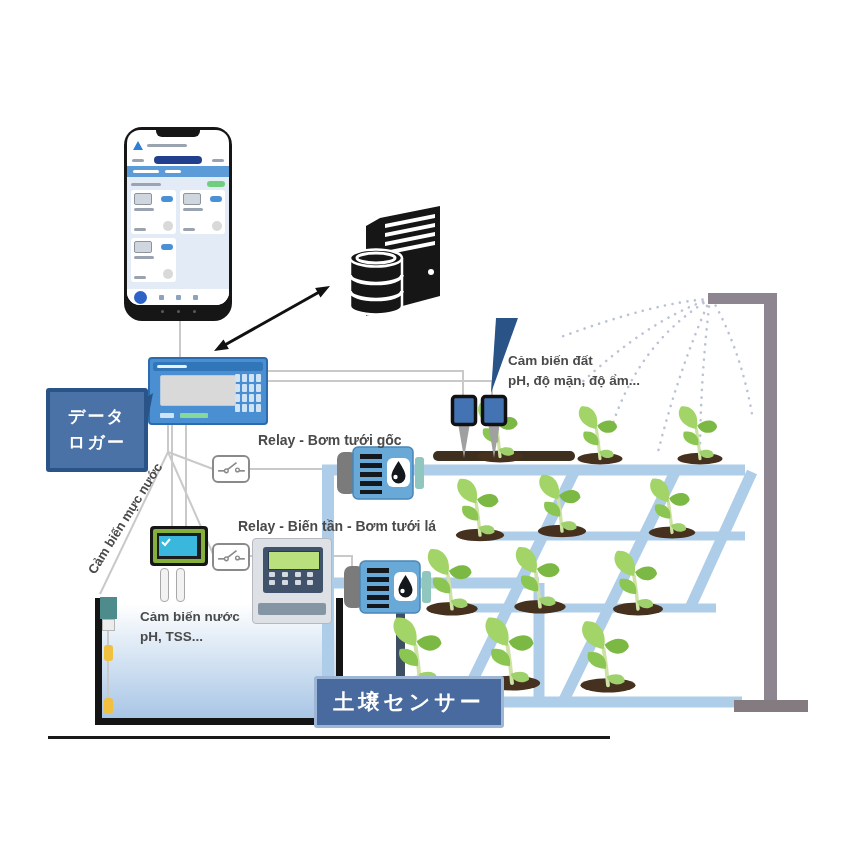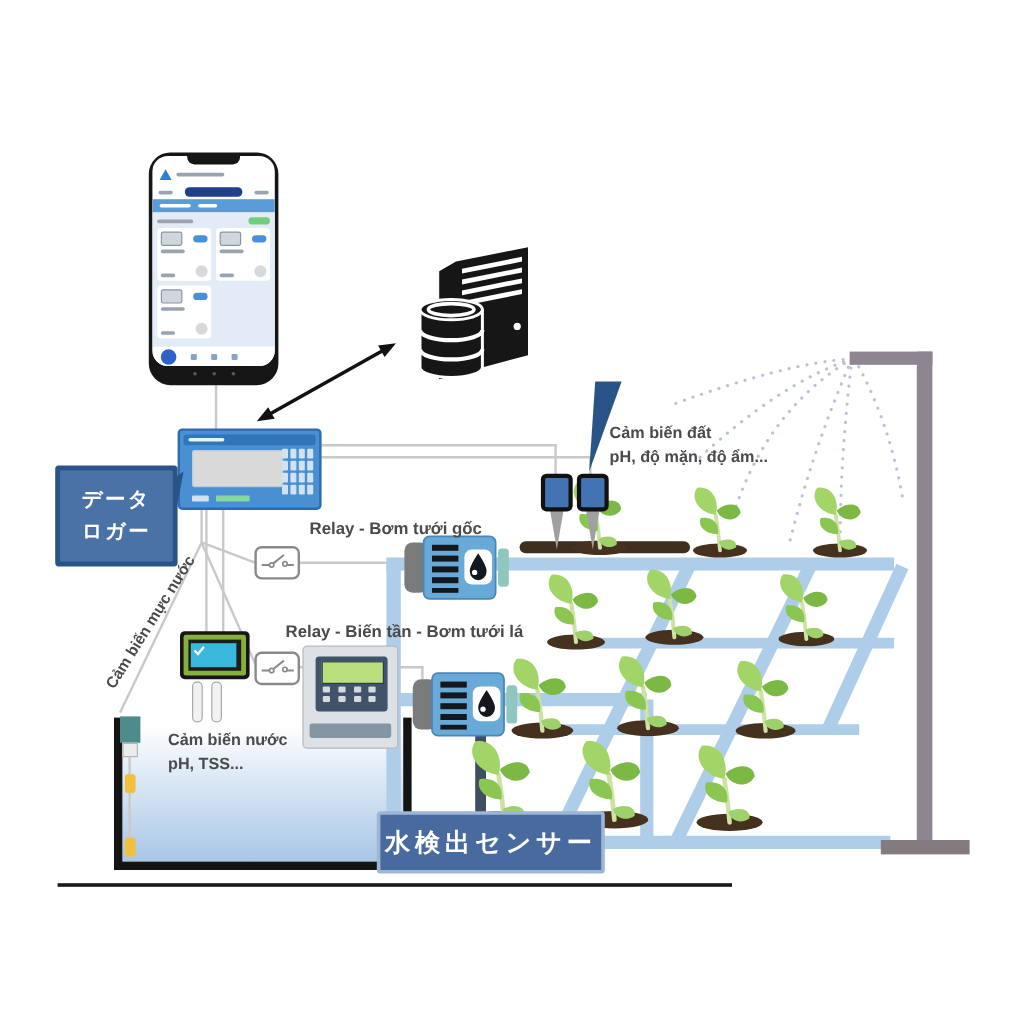--- a/index.html
+++ b/index.html
@@ -465,21 +465,21 @@
     <polygon points="153,393 128,410 145,434" fill="#2a5488"></polygon>
   </svg>
 
   <div class="callout" id="logger-callout" style="z-index:9">
     <span>
       <span>データ</span><br>
       <span>ロガー</span>
     </span>
   </div>
   <div class="callout" id="waterdetect-callout">
-    <span>水検出センサー</span>
+    <span>土壌センサー</span>
   </div>
 
   <div class="note" id="soil-note" style="z-index:7">
     <div>Cảm biến đất</div>
     <div>pH, độ mặn, độ ẩm...</div>
   </div>
   <div class="note" id="relay-root-label" style="z-index:7">Relay - Bơm tưới gốc</div>
   <div class="note" id="relay-leaf-label" style="z-index:7">Relay - Biến tần - Bơm tưới lá</div>
   <div class="note" id="waterlevel-label" style="z-index:7">Cảm biến mực nước</div>
   <div class="note" id="water-note" style="z-index:7">

